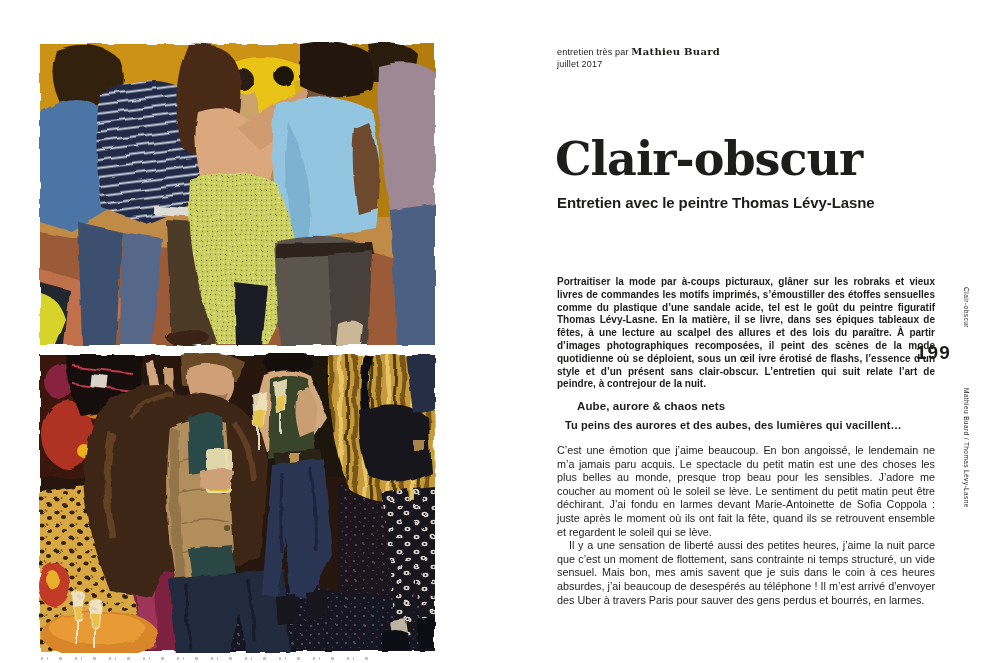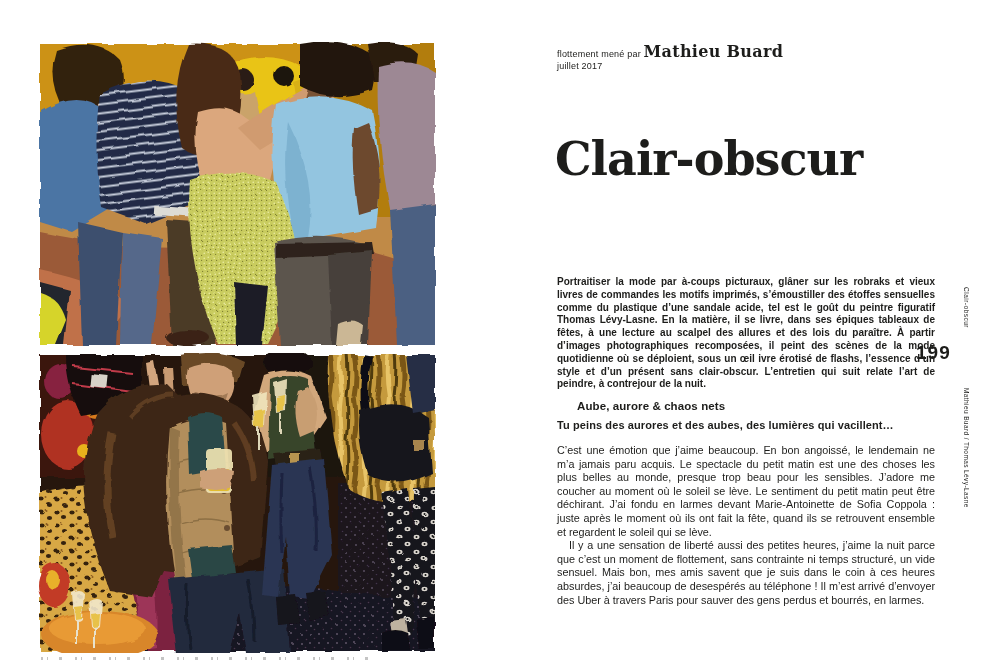--- a/index.html
+++ b/index.html
@@ -13,34 +13,34 @@
   figure { position: absolute; }
   figure svg { width: 100%; height: 100%; display: block; }
   .fig-top    { left: 38px; top: 42px;  width: 399px; height: 305px; }
   .fig-bottom { left: 38px; top: 353px; width: 399px; height: 300px; }
   .caption-stub {
     position: absolute; left: 41px; top: 657px; width: 330px; height: 3px; opacity: .5;
     background: repeating-linear-gradient(90deg,#8a8a8a 0 2px,transparent 2px 6px,#8a8a8a 6px 7px,transparent 7px 18px,#8a8a8a 18px 21px,transparent 21px 34px);
   }
   .page-right { position: absolute; left: 557px; top: 0; width: 378px; height: 663px; }
   .kicker { position: absolute; top: 46px; left: 0; font-size: 9px; line-height: 12px; letter-spacing: .2px; }
-  .kicker-author { font-family: "DejaVu Serif", serif; font-weight: bold; font-size: 16px; letter-spacing: .3px; text-align: center; }
+  .kicker-author { font-family: "DejaVu Serif", serif; font-weight: bold; font-size: 10px; letter-spacing: .3px; text-align: center; }
   .title {
     position: absolute; top: 136px; left: -2px;
     font-family: "DejaVu Serif", serif; font-weight: bold;
     font-size: 46px; line-height: 1; letter-spacing: -1px;
   }
   .subtitle { position: absolute; top: 194px; left: 0; font-size: 15px; font-weight: bold; letter-spacing: -.1px; }
   .intro {
     position: absolute; top: 276px; left: 0; width: 378px;
     font-weight: bold; font-size: 10px; line-height: 12.8px; text-align: justify;
   }
   .flow { position: absolute; top: 400px; left: 0; width: 378px; }
   .section-heading { font-size: 11.5px; font-weight: bold; padding-left: 20px; margin-bottom: 7px; letter-spacing: .1px; }
-  .question { font-size: 11px; font-weight: bold; margin-bottom: 13px; letter-spacing: .1px; }
+  .question { font-size: 11px; font-weight: bold; margin-bottom: 13px; letter-spacing: .1px; margin-left: 8px; }
   .body-p { font-size: 10.8px; line-height: 13.6px; text-align: justify; }
   .body-p.indent { text-indent: 12px; }
   .it { }
   .margin-title  { position: absolute; left: 963px; top: 287px; writing-mode: vertical-rl; font-size: 6.5px; letter-spacing: .5px; }
   .page-number   { position: absolute; left: 916px; top: 342px; font-family: Liberation Sans, sans-serif; font-weight: bold; font-size: 19px; letter-spacing: 1px; }
   .margin-footer { position: absolute; left: 963px; top: 388px; writing-mode: vertical-rl; font-size: 6.5px; letter-spacing: .4px; }
 </style>
 </head>
 <body>
 
@@ -219,25 +219,26 @@
           <rect x="56" y="274" width="2" height="22" fill="#e8e2cc"></rect>
         </g>
       </svg>
     </figure>
 
     <div class="caption-stub"></div>
   </section>
 
   <section class="page-right">
     <div class="kicker">
-      <span>flottement mené par </span><span class="kicker-author">Mathieu Buard</span>
+      <span>entretien très par </span><span class="kicker-author">Mathieu Buard</span>
       <div class="kicker-date">juillet 2017</div>
     </div>
 
     <h1 class="title">Clair-obscur</h1>
+    <h2 class="subtitle">Entretien avec le peintre Thomas Lévy-Lasne</h2>
 
     <p class="intro">Portraitiser la mode par à-coups picturaux, glâner sur les robraks et vieux livres de commandes les motifs imprimés, s’émoustiller des étoffes sensuelles comme du plastique d’une sandale acide, tel est le goût du peintre figuratif Thomas Lévy-Lasne. En la matière, il se livre, dans ses épiques tableaux de fêtes, à une lecture au scalpel des allures et des lois du paraître. À partir d’images photographiques recomposées, il peint des scènes de la mode quotidienne où se déploient, sous un œil ivre érotisé de flashs, l’essence d’un style et d’un présent sans clair-obscur. L’entretien qui suit relate l’art de peindre, à contrejour de la nuit.</p>
 
     <div class="flow">
       <h3 class="section-heading">Aube, aurore &amp; chaos nets</h3>
       <p class="question">Tu peins des aurores et des aubes, des lumières qui vacillent…</p>
 
       <p class="body-p"><span>C’est une émotion que j’aime beaucoup. En bon angoissé, le lendemain ne m’a jamais paru acquis. Le spectacle du petit matin est une des choses les plus belles au monde, presque trop beau pour les sensibles. J’adore me coucher au moment où le soleil se lève. Le sentiment du petit matin peut être déchirant. J’ai fondu en larmes devant </span><span class="it">Marie-Antoinette</span><span> de Sofia Coppola : juste après le moment où ils ont fait la fête, quand ils se retrouvent ensemble et regardent le soleil qui se lève.</span></p>
 
       <p class="body-p indent"><span>Il y a une sensation de liberté aussi des petites heures, j’aime la nuit parce que c’est un moment de flottement, sans contrainte ni temps structuré, un vide sensuel. Mais bon, mes amis savent que je suis dans le coin à ces heures absurdes, j’ai beaucoup de desespérés au téléphone ! Il m’est arrivé d’envoyer des </span><span class="it">Uber</span><span> à travers Paris pour sauver des gens perdus et bourrés, en larmes.</span></p>

